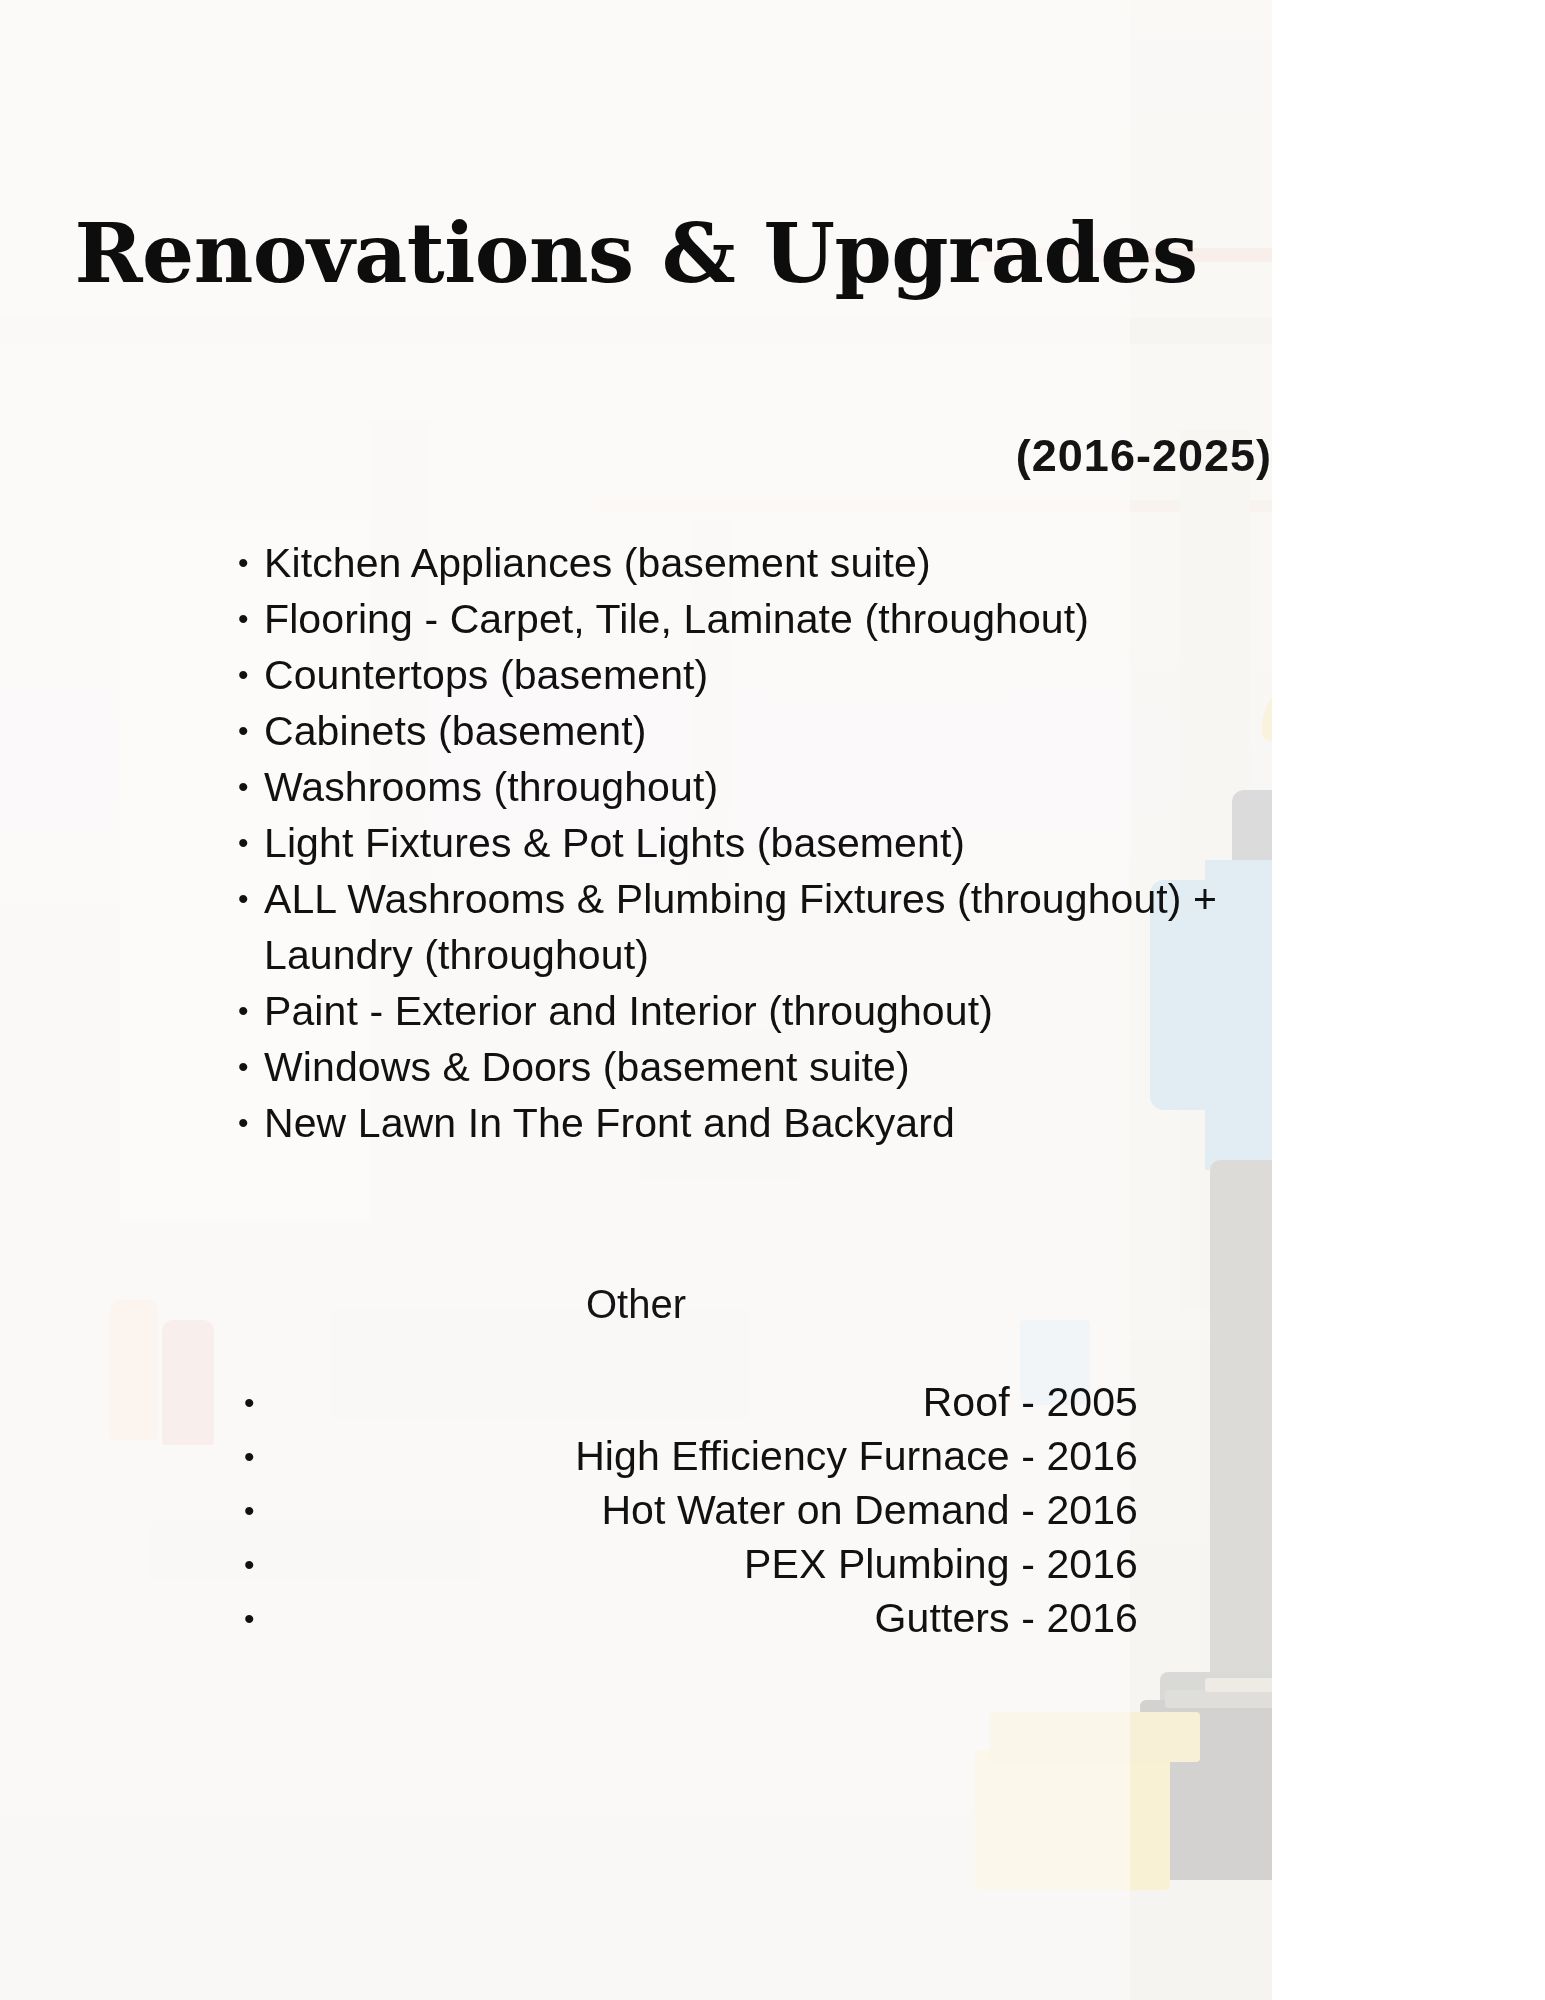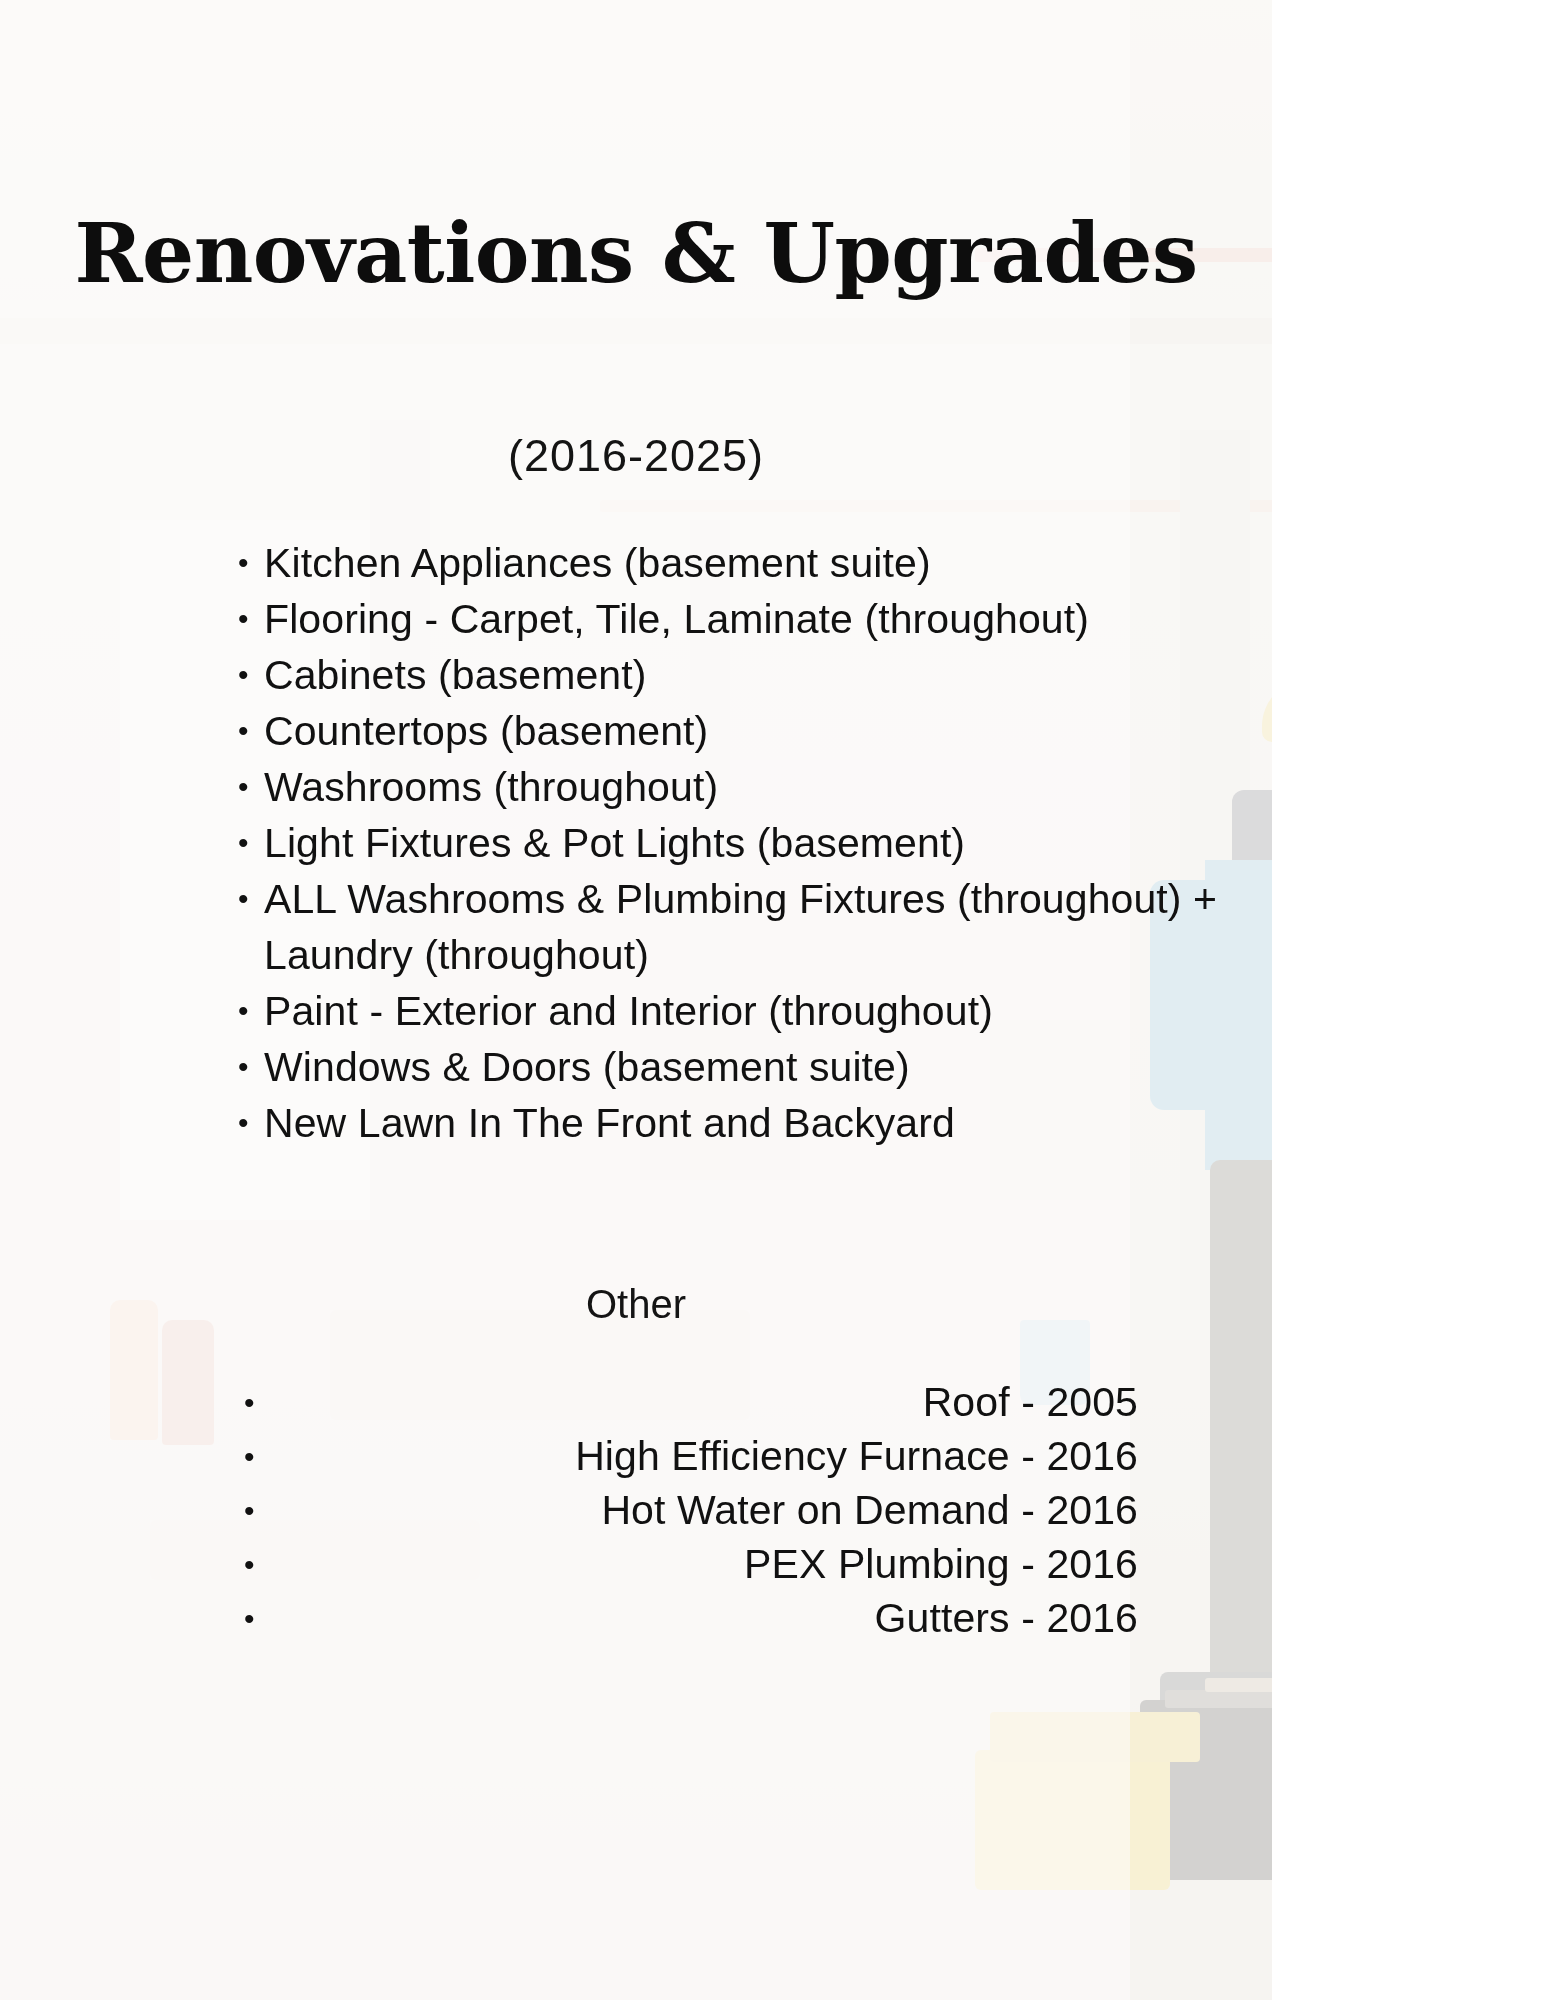--- a/index.html
+++ b/index.html
@@ -164,24 +164,25 @@
     font-weight: bold;
     font-size: 82px;
     letter-spacing: -0.5px;
     color: #0d0d0d;
   }
 
   .subtitle {
     position: absolute;
     left: 0; right: 0;
     top: 430px;
-    text-align: center;
+    text-align: right;
     font-size: 45px;
     letter-spacing: 1px;
     color: #141414;
+    font-weight: bold;
   }
 
   .section-other {
     position: absolute;
     left: 0; right: 0;
     top: 1282px;
     text-align: center;
     font-size: 40px;
     color: #141414;
   }
@@ -274,22 +275,22 @@
   <div id="veil-left"></div>
 
   <div id="content">
 
     <div class="title">Renovations &amp; Upgrades</div>
     <div class="subtitle">(2016-2025)</div>
 
     <ul class="bullets" id="list-reno">
       <li>Kitchen Appliances (basement suite)</li>
       <li>Flooring - Carpet, Tile, Laminate (throughout)</li>
+      <li>Countertops (basement)</li>
       <li>Cabinets (basement)</li>
-      <li>Countertops (basement)</li>
       <li>Washrooms (throughout)</li>
       <li>Light Fixtures &amp; Pot Lights (basement)</li>
       <li>ALL Washrooms &amp; Plumbing Fixtures (throughout) + Laundry (throughout)</li>
       <li>Paint - Exterior and Interior (throughout)</li>
       <li>Windows &amp; Doors (basement suite)</li>
       <li>New Lawn In The Front and Backyard</li>
     </ul>
 
     <div class="section-other">Other</div>
 

